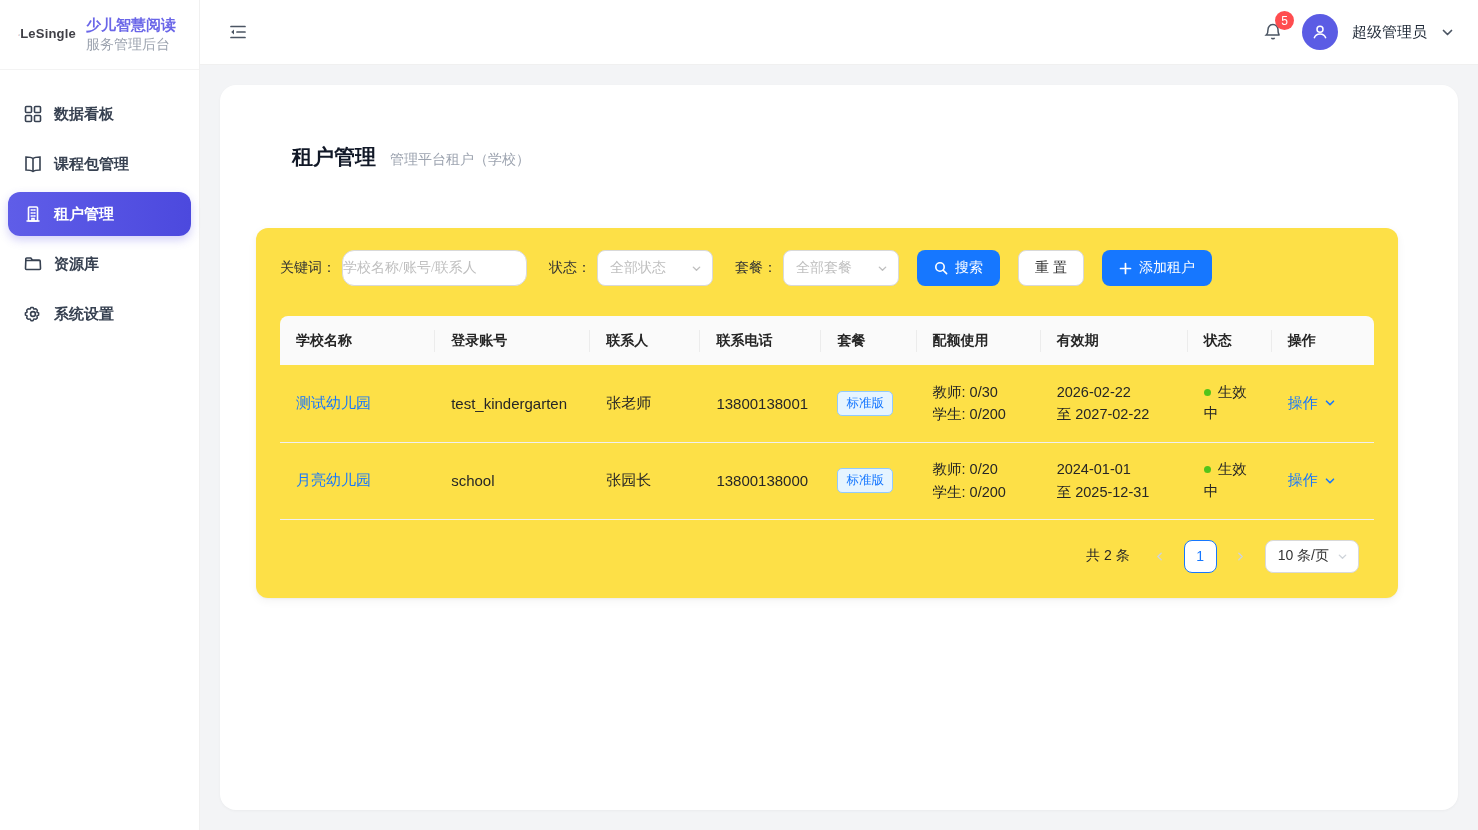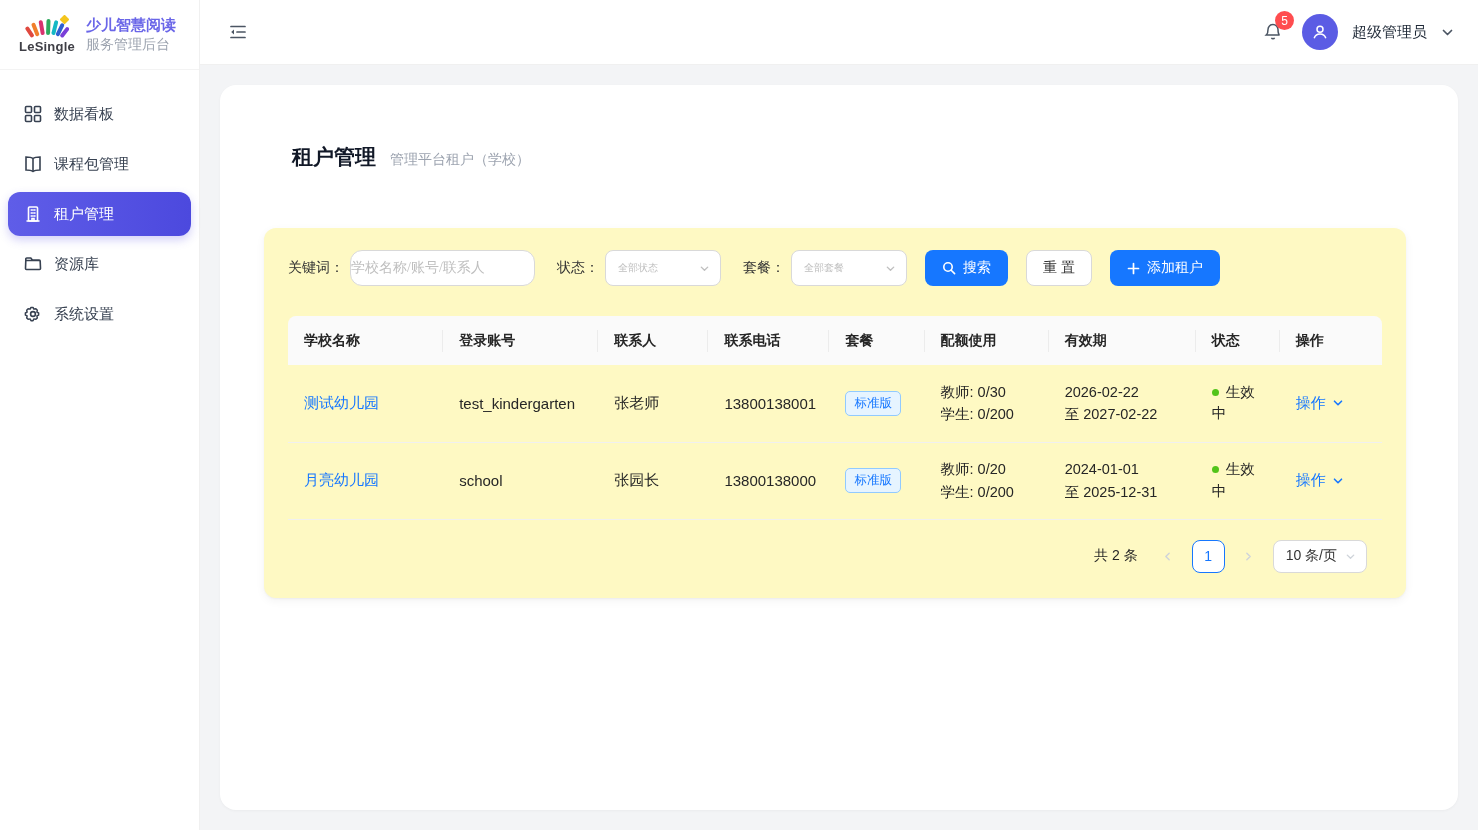--- a/index.html
+++ b/index.html
@@ -1,25 +1,25 @@
 <!DOCTYPE html>
 <html><head>
 <meta charset="utf-8">
 <style>
   * { margin:0; padding:0; box-sizing:border-box; }
   html,body { width:1478px; height:830px; overflow:hidden; font-family:"Liberation Sans","DejaVu Sans",sans-serif; background:#f3f4f6; color:#1f1f1f; }
 
   
   .sidebar { position:absolute; left:0; top:0; width:200px; height:830px; background:#fff; border-right:1px solid #f0f0f0; z-index:5; }
   .logo-area { height:70px; display:flex; align-items:center; gap:10px; padding:0 14px 0 18px; border-bottom:1px solid #f3f3f3; }
-  .logo-mark { width:58px; display:flex; flex-direction:column; align-items:center; }
+  .logo-mark { width:58px; display:flex; flex-direction:row; align-items:center; }
   .logo-name { font-size:13px; font-weight:600; color:#3f3f46; letter-spacing:.2px; margin-top:-2px; }
   .brand-title { font-size:15px; font-weight:700; color:#6a66e8; line-height:1.35; white-space:nowrap; }
   .brand-sub { font-size:14px; color:#9ca3af; line-height:1.35; }
-  .nav { padding:22px 8px 0 8px; display:flex; flex-direction:column; gap:6px; }
+  .nav { padding:22px 8px 0 8px; display:flex; flex-direction:column; gap:6px;font-weight:bold; }
   .nav-item { display:flex; align-items:center; gap:12px; height:44px; padding:0 16px; border-radius:12px; font-size:15px; color:#374151; cursor:pointer; }
   .nav-item svg { flex:0 0 auto; }
   .nav-item.active { background:linear-gradient(90deg,#5f5de8,#4c49de); color:#fff; box-shadow:0 4px 10px rgba(79,70,229,.25); }
 
   
   .header { position:absolute; left:200px; top:0; width:1278px; height:65px; background:#fff; border-bottom:1px solid #f0f0f0; display:flex; align-items:center; padding:0 24px 0 24px; z-index:4; }
   .fold-btn { width:28px; height:28px; display:flex; align-items:center; justify-content:center; cursor:pointer; color:#4b5563; }
   .header-right { margin-left:auto; display:flex; align-items:center; gap:14px; }
   .bell-wrap { position:relative; width:30px; height:30px; display:flex; align-items:center; justify-content:center; cursor:pointer; color:#4b5563; }
   .badge { position:absolute; top:-6px; right:-6px; min-width:19px; height:19px; border-radius:10px; background:#ff4d4f; color:#fff; font-size:12px; display:flex; align-items:center; justify-content:center; padding:0 4px; }
@@ -27,28 +27,28 @@
   .user-name { font-size:15px; color:#1f2937; cursor:pointer; }
   .user-caret { color:#4b5563; display:flex; cursor:pointer; }
 
   
   .main { position:absolute; left:200px; top:65px; width:1278px; height:765px; background:#f3f4f6; }
   .outer-card { position:absolute; left:20px; top:20px; width:1238px; height:725px; background:#fff; border-radius:16px; box-shadow:0 1px 3px rgba(0,0,0,.04); }
   .page-head { position:absolute; left:72px; top:58px; display:flex; align-items:baseline; gap:14px; }
   .page-title { font-size:21px; font-weight:700; color:#111827; }
   .page-sub { font-size:14px; color:#9ca3af; }
 
-  .inner-panel { position:absolute; left:44px; top:143px; width:1142px; height:370px; background:#fef9c3; border-radius:12px; box-shadow:0 1px 2px rgba(0,0,0,.04), 0 3px 10px rgba(0,0,0,.05); padding:22px 24px 0 24px; }
+  .inner-panel { position:absolute; left:36px; top:143px; width:1142px; height:370px; background:#fde047; border-radius:12px; box-shadow:0 1px 2px rgba(0,0,0,.04), 0 3px 10px rgba(0,0,0,.05); padding:22px 24px 0 24px; }
 
   
   .filters { display:flex; align-items:center; font-size:14px; color:#333; }
   .f-label { white-space:nowrap; }
   .f-input { width:185px; height:36px; border:1px solid #d9d9d9; border-radius:12px; padding:0 0; font-size:14px; color:#333; margin-left:6px; font-family:Liberation Serif, serif; outline:none; }
   .f-input::placeholder { color:#bfbfbf; }
-  .f-select { width:116px; height:36px; border:1px solid #d9d9d9; border-radius:8px; padding:0 10px 0 12px; font-size:10px; color:#bfbfbf; margin-left:6px; display:flex; align-items:center; justify-content:space-between; cursor:pointer; background:#fff; }
+  .f-select { width:116px; height:36px; border:1px solid #d9d9d9; border-radius:8px; padding:0 10px 0 12px; font-size:14px; color:#bfbfbf; margin-left:6px; display:flex; align-items:center; justify-content:space-between; cursor:pointer; background:#fff; }
   .gap20 { width:22px; } .gap18 { width:18px; }
   .btn { height:36px; border-radius:8px; display:flex; align-items:center; justify-content:center; gap:7px; font-size:14px; cursor:pointer; border:1px solid transparent; font-family:inherit; }
   .btn-primary { background:#1677ff; color:#fff; padding:0 16px; }
   .btn-default { background:#fff; color:#333; border-color:#d9d9d9; padding:0 16px; }
 
   
   .table-wrap { margin-top:30px; }
   table { width:100%; border-collapse:collapse; table-layout:fixed; }
   thead th { background:#fafafa; height:49px; text-align:left; font-size:14px; font-weight:600; color:#262626; padding:0 16px; position:relative; }
   thead th:first-child { border-top-left-radius:8px; }

